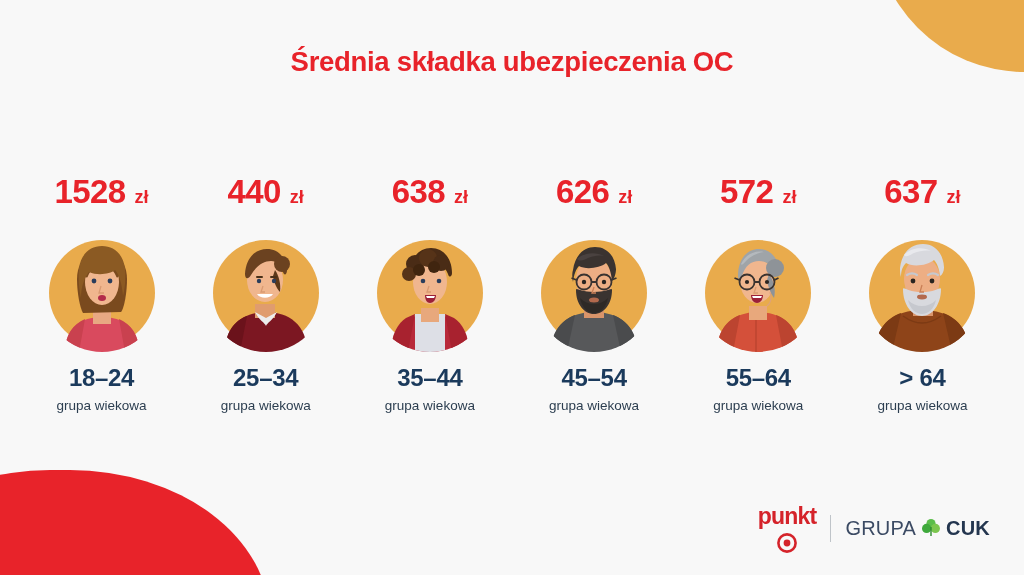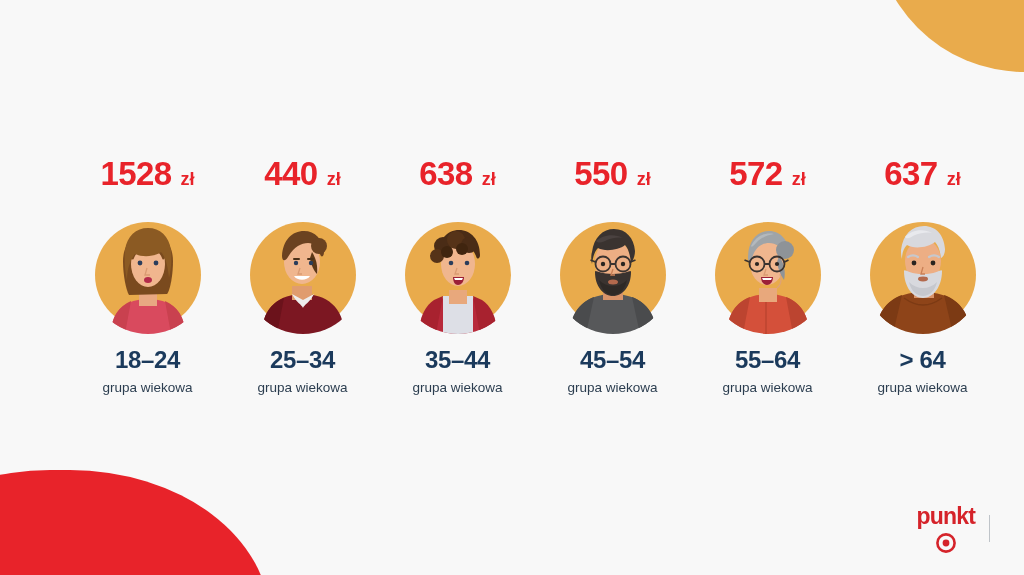--- a/index.html
+++ b/index.html
@@ -33,22 +33,22 @@
     color:#E8232A; font-size:27.5px; font-weight:bold;
     letter-spacing:-0.3px; line-height:1.15;
   }
   .title-sub{
     color:#2B2B2B; font-size:25px; font-weight:400;
     letter-spacing:-0.3px; margin-top:11px; line-height:1.15;
   }
 
   
   .groups{
-    position:absolute; top:155px; left:24px; right:24px;
-    display:flex; justify-content:flex-end; z-index:2;
+    position:absolute; top:173px; left:24px; right:24px;
+    display:flex; justify-content:space-between; z-index:2;
   }
   .group{ width:155px; display:flex; flex-direction:column; align-items:center; }
 
   .amount{ height:46px; display:flex; align-items:baseline; justify-content:center; }
   .amount-value{
     color:#E8232A; font-size:33px; font-weight:bold; letter-spacing:-0.6px;
   }
   .amount-currency{
     color:#E8232A; font-size:18px; font-weight:bold; margin-left:9px;
   }
@@ -81,20 +81,21 @@
   .logo-grupa-text{ color:#3B4A63; font-size:20px; font-weight:400; letter-spacing:0.2px; }
   .logo-cuk-text{ color:#24364F; font-size:20px; font-weight:bold; letter-spacing:0.2px; }
 </style>
 </head>
 <body>
 
 <div class="corner-top-right"></div>
 <div class="corner-bottom-left"></div>
 
 <div class="header">
+  <div class="title-main">Średnia składka ubezpieczenia OC</div>
 </div>
 
 <div class="groups">
 
   <div class="group">
     <div class="amount">
       <span class="amount-value">1528</span>
       <span class="amount-currency">zł</span>
     </div>
     <div class="avatar">
@@ -194,21 +195,21 @@
           <path d="M55 62h9l-1 2h-7z" fill="#FFFFFF"></path>
         </g>
       </svg>
     </div>
     <div class="age-range">35–44</div>
     <div class="age-caption">grupa wiekowa</div>
   </div>
 
   <div class="group">
     <div class="amount">
-      <span class="amount-value">550</span>
+      <span class="amount-value">626</span>
       <span class="amount-currency">zł</span>
     </div>
     <div class="avatar">
       <svg viewBox="0 0 118 118">
         <defs>
             <clipPath id="c4">
               <circle cx="59" cy="59" r="59"></circle>
             </clipPath>
           </defs>
         <g clip-path="url(#c4)">
@@ -316,13 +317,23 @@
 
 <div class="footer">
   <div class="logo-punkt">
     <span class="logo-punkt-text">punkt</span>
     <svg width="20" height="20" viewBox="0 0 20 20">
       <circle cx="10" cy="10" r="8.6" fill="none" stroke="#D5232A" stroke-width="2.6"></circle>
       <circle cx="10" cy="10" r="3.4" fill="#D5232A"></circle>
     </svg>
   </div>
   <div class="logo-divider"></div>
+  <div class="logo-cuk">
+    <span class="logo-grupa-text">GRUPA</span>
+    <svg width="22" height="22" viewBox="0 0 22 22">
+      <circle cx="11" cy="6.5" r="4.6" fill="#5BBD4A"></circle>
+      <circle cx="6.6" cy="11.4" r="4.6" fill="#3FA93C"></circle>
+      <circle cx="15.4" cy="11.4" r="4.6" fill="#7CC64F"></circle>
+      <path d="M10.3 10h1.4v9h-1.4z" fill="#2E8B2E"></path>
+    </svg>
+    <span class="logo-cuk-text">CUK</span>
+  </div>
 </div>
 
 </body></html>

